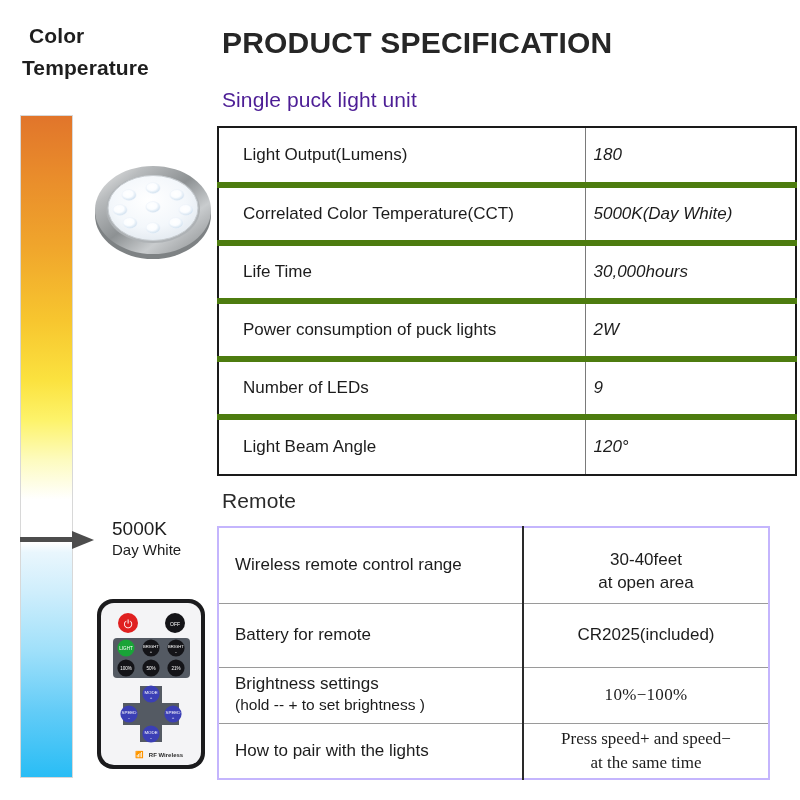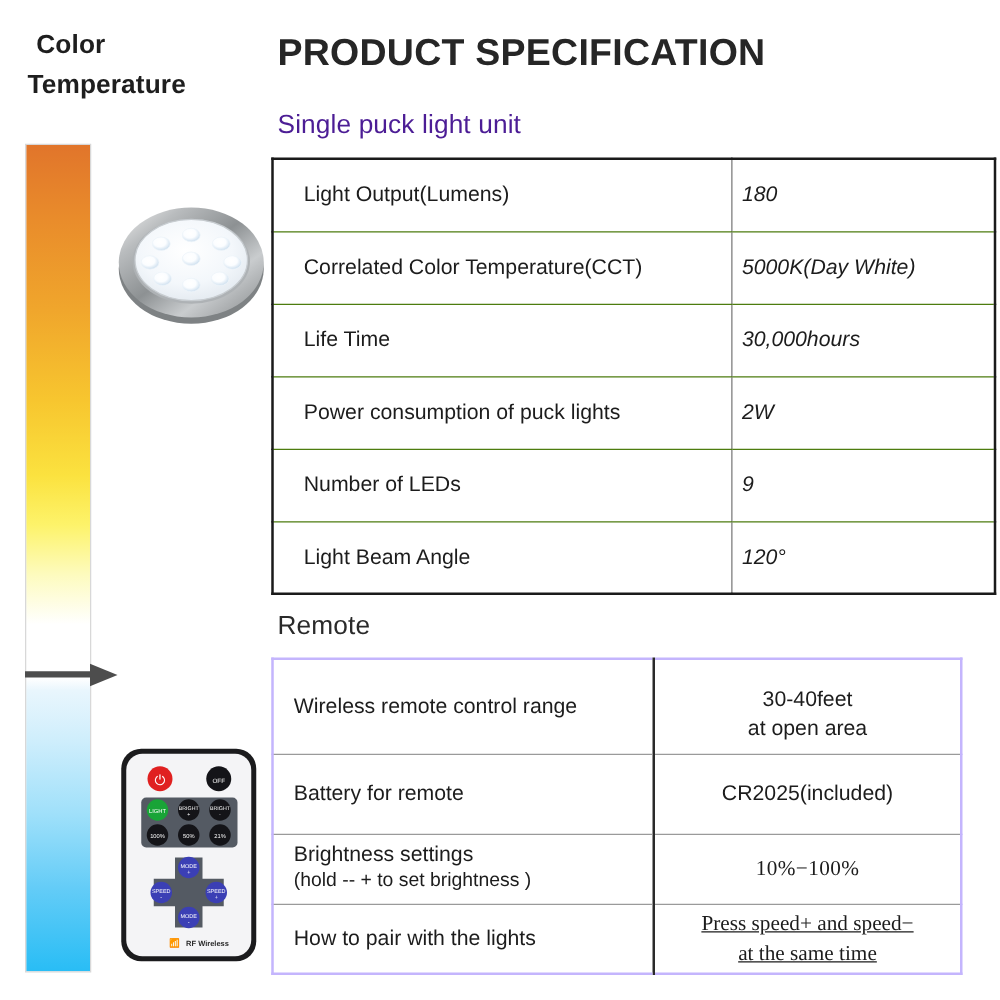--- a/index.html
+++ b/index.html
@@ -85,21 +85,21 @@
 
   
   .spec-table {
     position: absolute; left: 217px; top: 126px;
     width: 548px;
     border: 2px solid #1a1a1a;
   }
   .spec-table td {
     height: 58px; padding: 0 0 0 24px;
     font-size: 17px; color: #1c1c1c;
-    border-bottom: 1px solid #4d7c0f;
+    border-bottom: 6px solid #4d7c0f;
     vertical-align: middle;
   }
   .spec-table tr:last-child td { border-bottom: none; }
   .spec-table td.c-key { width: 367px; border-right: 1px solid #7a7a7a; }
   .spec-table td.c-val { width: 211px; padding-left: 8px; font-style: italic; }
 
   
   .remote-table {
     position: absolute; left: 217px; top: 526px;
     width: 551px;
@@ -119,39 +119,43 @@
     width: 246px; text-align: center; padding: 0 6px;
   }
   .rt-r1 td { height: 76px; }
   .rt-r2 td { height: 64px; }
   .rt-r3 td { height: 56px; }
   .rt-r4 td { height: 56px; }
 
   .two-line { line-height: 1.38; margin-top: 12px; }
   .key-sub { font-size: 15.5px; display: block; line-height: 1.42; }
   .serif { font-family: "Liberation Serif", serif; font-size: 19px; letter-spacing: .3px; }
-  .serif-pair { font-family: "Liberation Serif", serif; font-size: 17px; line-height: 1.4; text-decoration: underline; }
+  .serif-pair { font-family: "Liberation Serif", serif; font-size: 17px; line-height: 1.4; }
 </style>
 </head>
 <body>
 
 <div id="page">
 
   <div class="ct-title">
     <span class="l1">Color</span>
     <span class="l2">Temperature</span>
   </div>
 
   <div class="grad-bar"></div>
 
   <div class="arrow-wrap">
     <div class="arrow-line"></div>
     <div class="arrow-head"></div>
   </div>
 
+  <div class="k-label">
+    <div class="k-value">5000K</div>
+    <div class="k-sub">Day White</div>
+  </div>
 
   <div class="puck">
     <svg viewBox="0 0 122 112" xmlns="http://www.w3.org/2000/svg">
       <defs>
         <linearGradient id="rimg" x1="0" y1="0" x2="1" y2="1">
           <stop offset="0%" stop-color="#f2f2f2"></stop>
           <stop offset="22%" stop-color="#b9bcbe"></stop>
           <stop offset="48%" stop-color="#8d9193"></stop>
           <stop offset="70%" stop-color="#c9ccce"></stop>
           <stop offset="100%" stop-color="#86898b"></stop>

